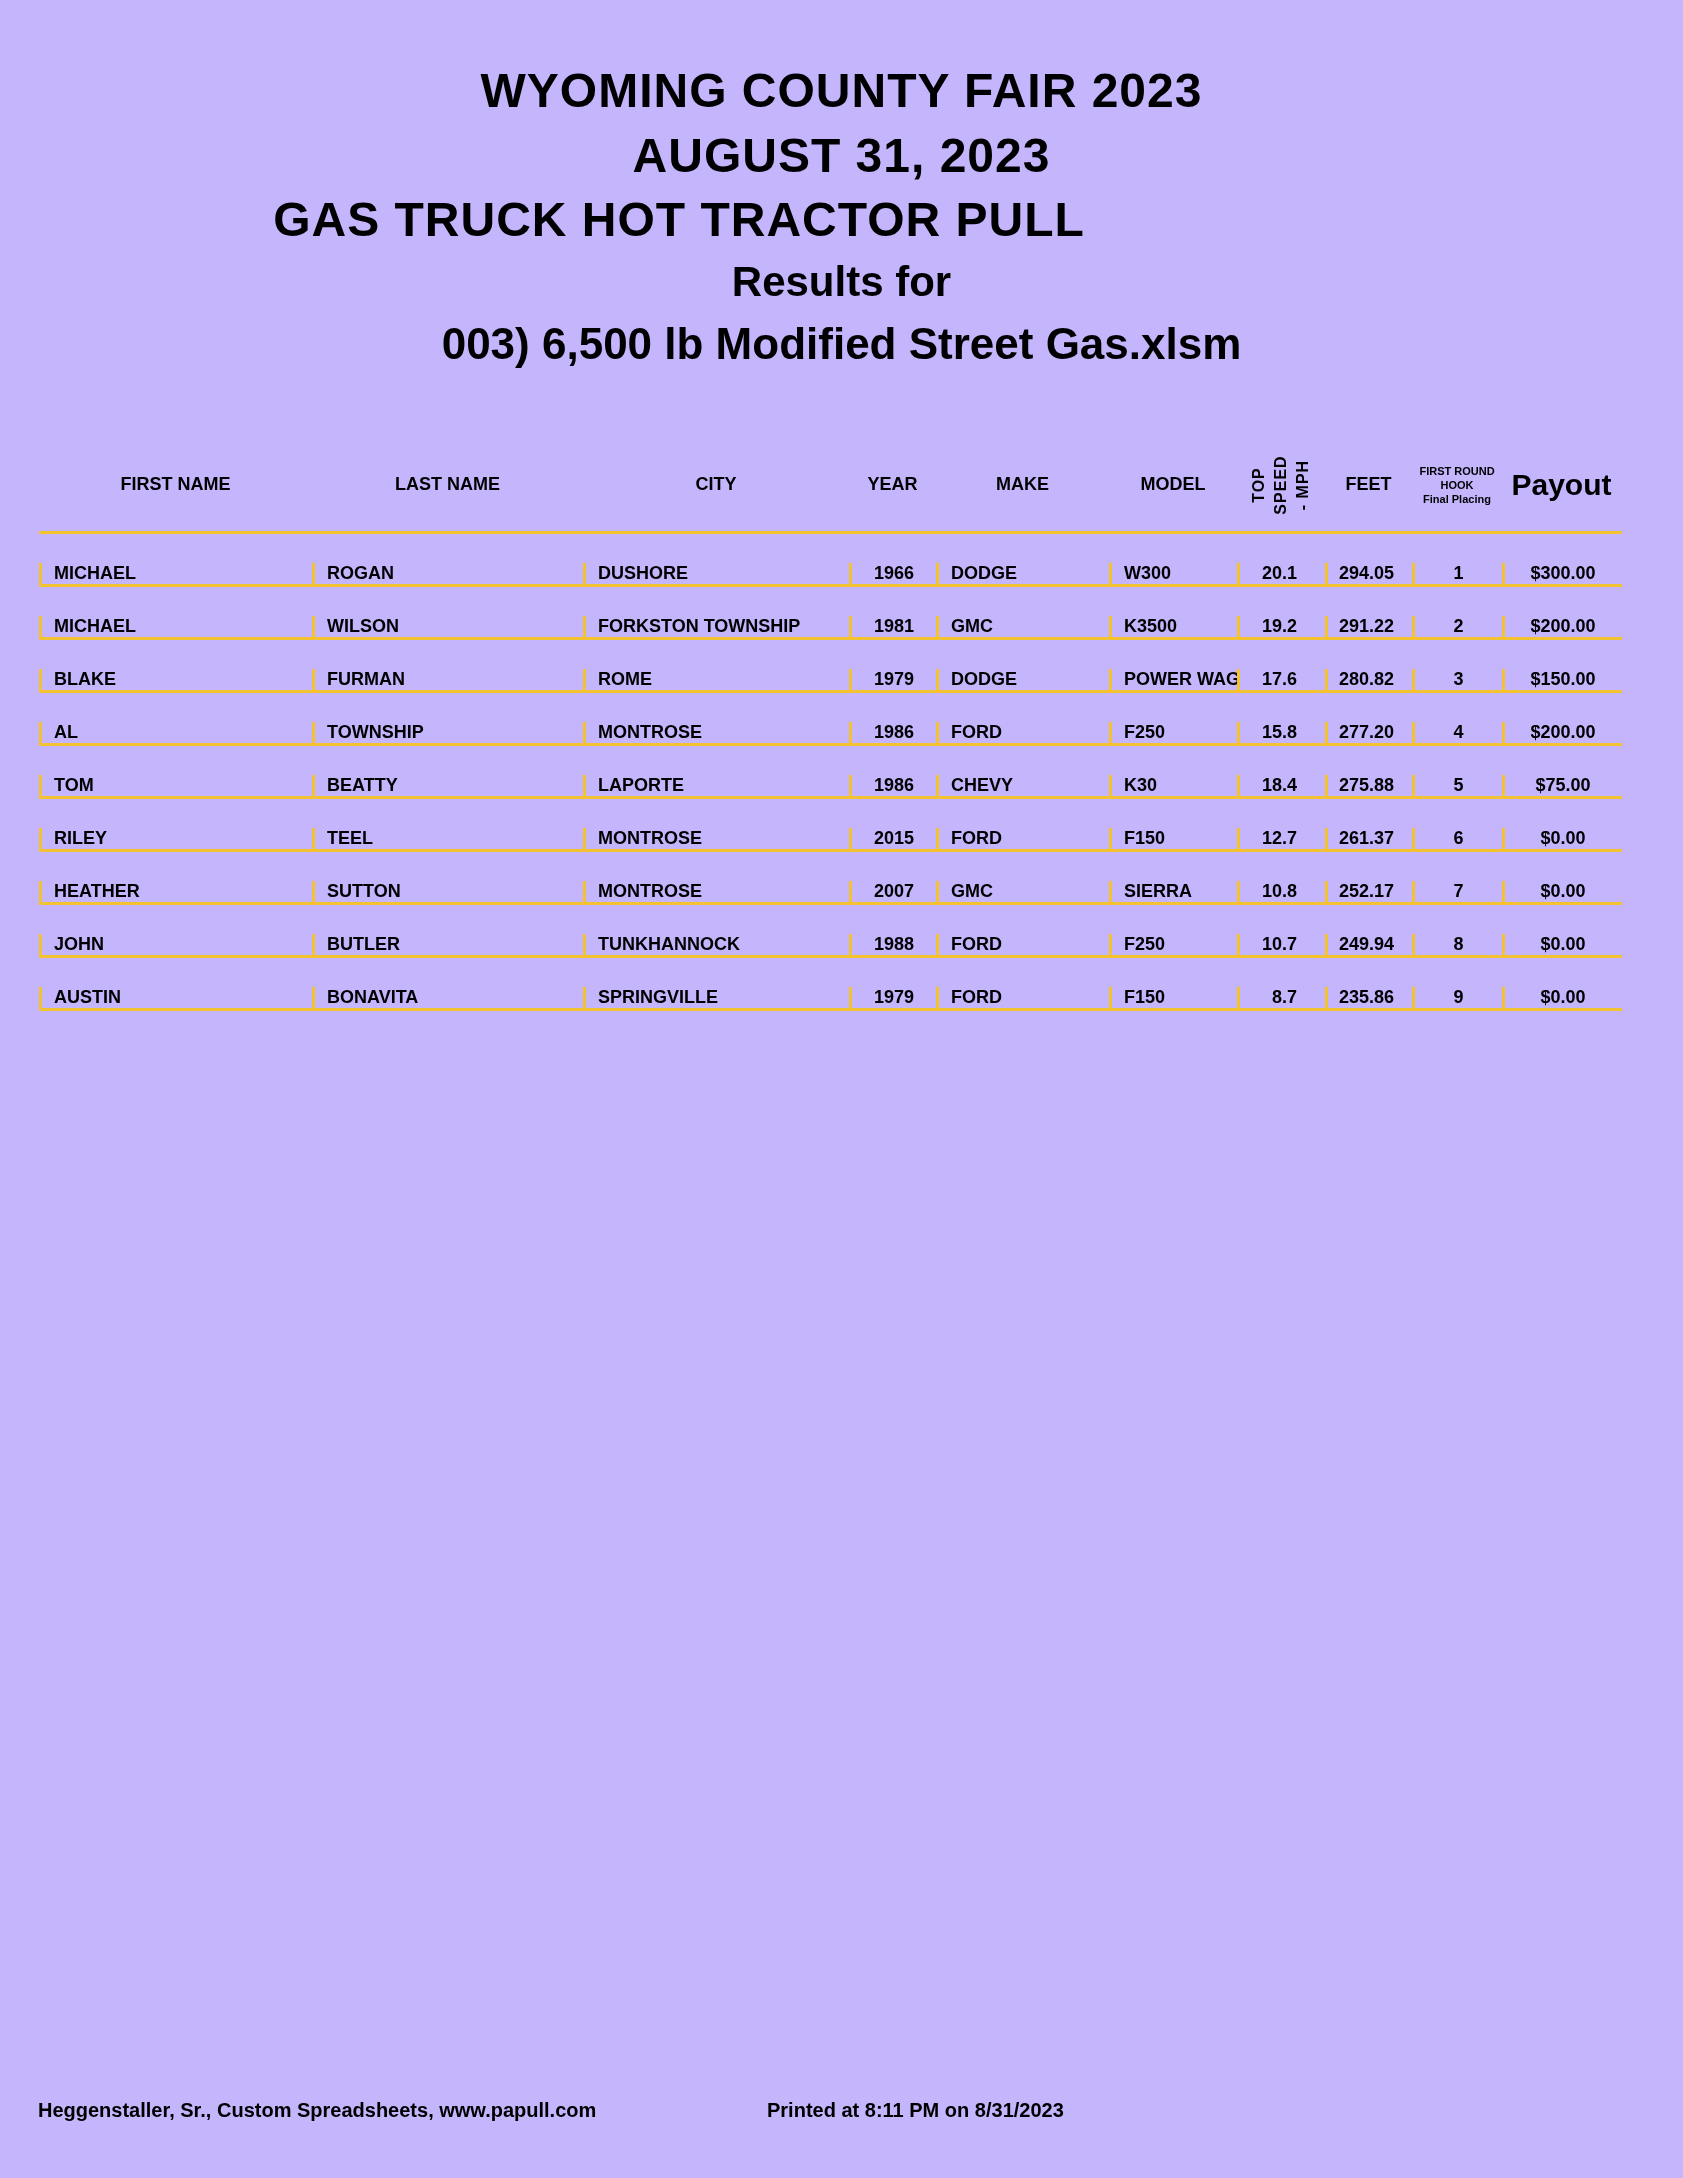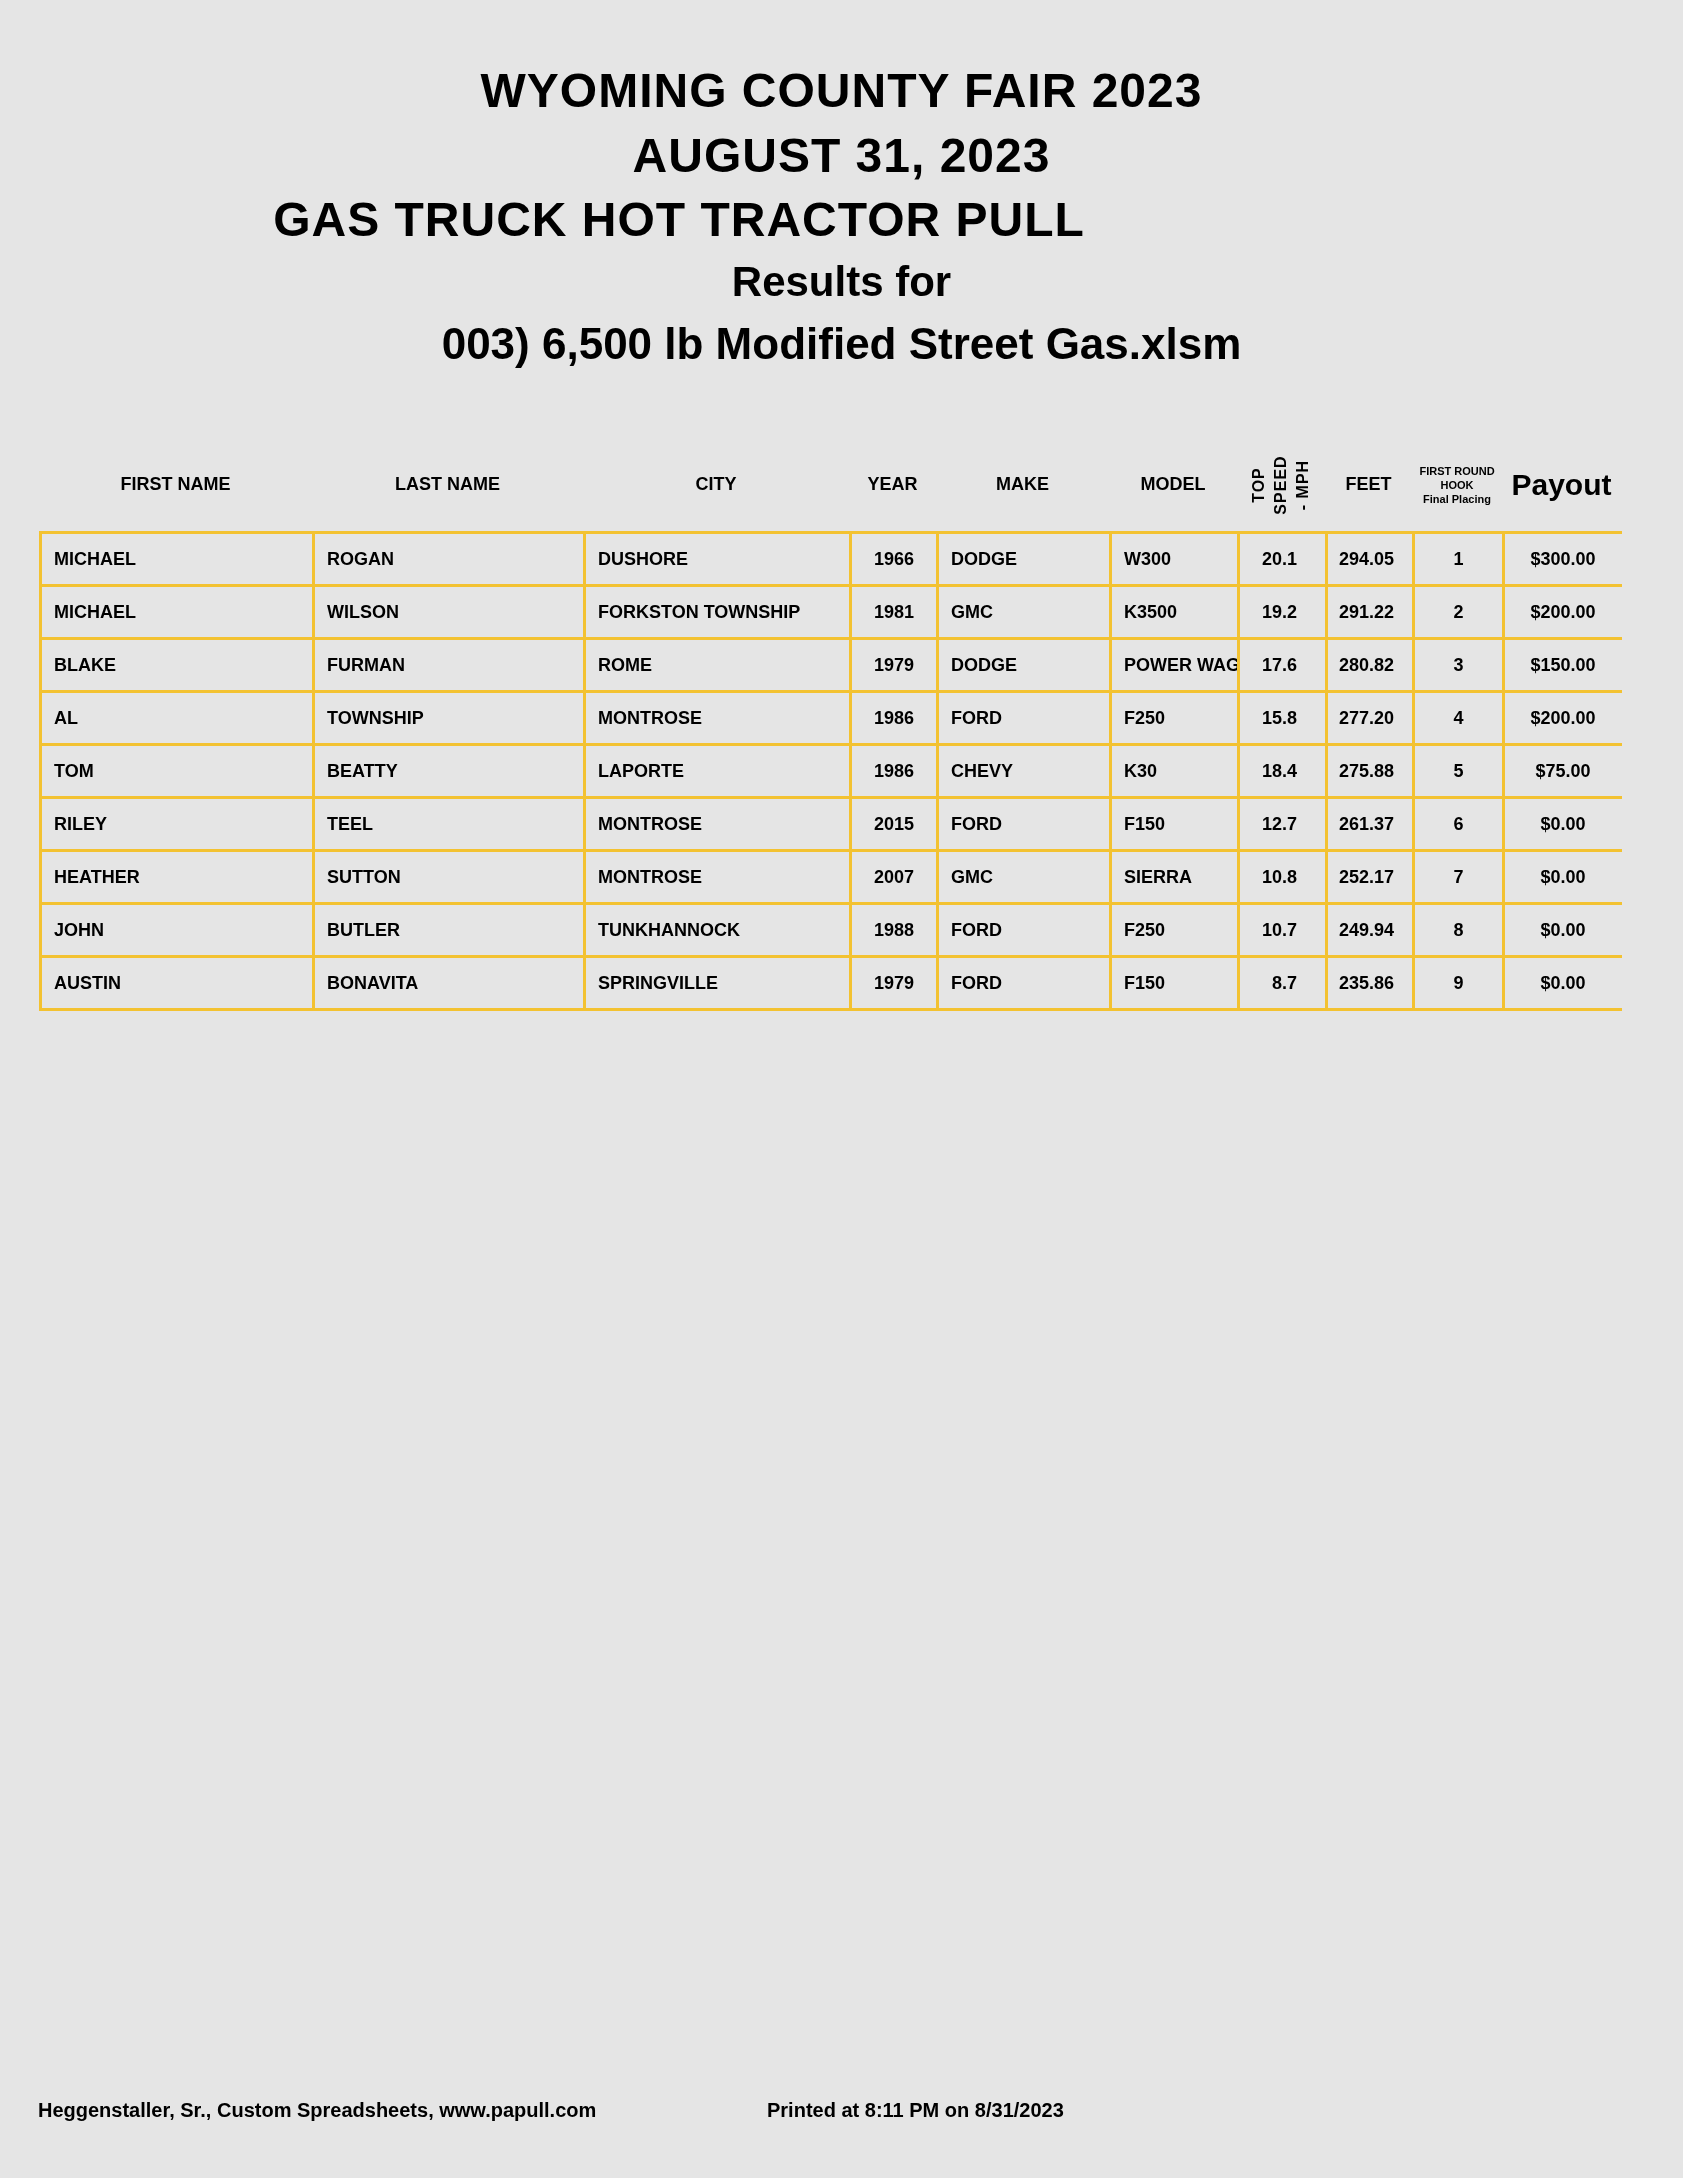--- a/index.html
+++ b/index.html
@@ -1,36 +1,36 @@
 <!DOCTYPE html>
 <html style="--gold: #F3C231;"><head>
 <meta charset="utf-8">
 <style>
   html,body{margin:0;padding:0;}
   body{background:#888;}
   .page{
     position:relative;
     width:1683px;height:2178px;
-    background:#e5e5e5;
+    background:#c4b5fd;
     font-family:"Liberation Sans", sans-serif;
     font-weight:bold;
     color:#000;
     overflow:hidden;
     margin:0 auto;
   }
   
   .titleblock{position:absolute;left:0;top:0;width:1683px;text-align:center;}
   .t1{position:absolute;left:0;width:1683px;top:63px;font-size:48px;letter-spacing:1px;}
   .t2{position:absolute;left:0;width:1683px;top:128px;font-size:48px;letter-spacing:1px;}
   .t3{position:absolute;left:0;width:1358px;top:192px;font-size:48px;letter-spacing:1px;}
   .t4{position:absolute;left:0;width:1683px;top:258px;font-size:42px;}
   .t5{position:absolute;left:0;width:1683px;top:319px;font-size:44px;}
   .thead{position:absolute;left:39px;top:444px;width:1583px;height:81px;display:flex;align-items:center;}
   .tbody{position:absolute;left:39px;top:531px;width:1583px;border-bottom:3px solid var(--gold,#F3C231);}
-  .trow{display:flex;height:50px;border-top:3px solid var(--gold,#F3C231);}
+  .trow{display:flex;height:50px;border-top:3px solid var(--gold,#F3C231);align-items:flex-end;}
   .cell,.hcell{box-sizing:border-box;display:flex;align-items:center;overflow:hidden;white-space:nowrap;font-size:18px;}
   .trow .cell{border-left:3px solid var(--gold,#F3C231);}
   .trow .cell:last-child{border-right:none;}
   .c-first{width:273px;}
   .c-last{width:271px;}
   .c-city{width:266px;}
   .c-year{width:87px;}
   .c-make{width:173px;}
   .c-model{width:128px;}
   .c-speed{width:88px;}

